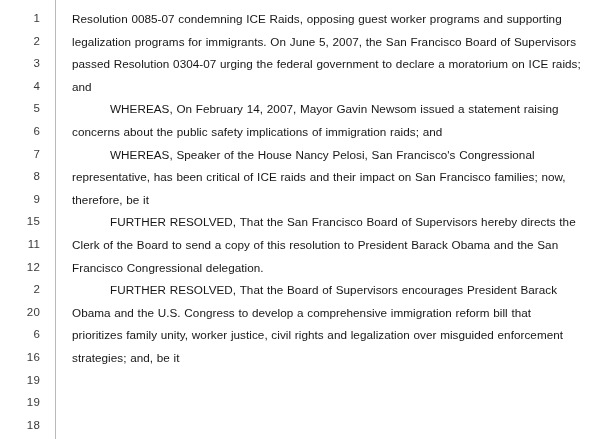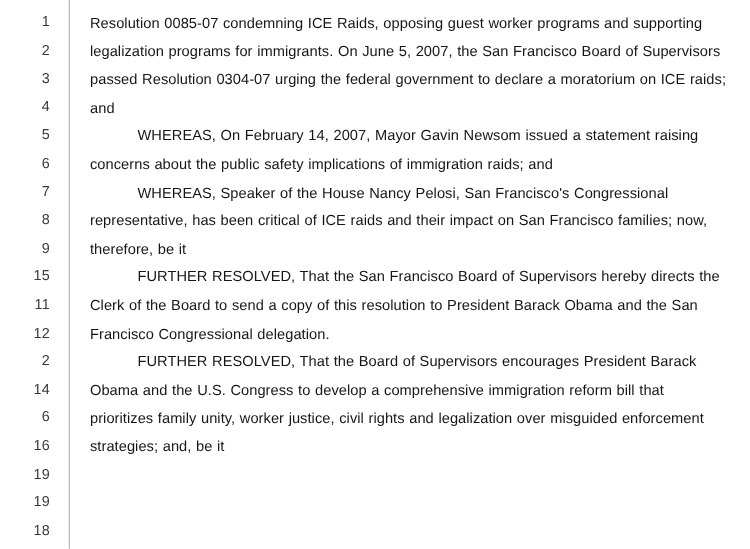--- a/index.html
+++ b/index.html
@@ -92,21 +92,21 @@
       <span class="line-number">4</span>
       <span class="line-number">5</span>
       <span class="line-number">6</span>
       <span class="line-number">7</span>
       <span class="line-number">8</span>
       <span class="line-number">9</span>
       <span class="line-number">15</span>
       <span class="line-number">11</span>
       <span class="line-number">12</span>
       <span class="line-number">2</span>
-      <span class="line-number">14</span>
+      <span class="line-number">20</span>
       <span class="line-number">6</span>
       <span class="line-number">16</span>
       <span class="line-number">19</span>
       <span class="line-number">19</span>
       <span class="line-number">18</span>
     </div>
     <div class="gutter-rule"></div>
   </div>
 
   <div class="text-column">

